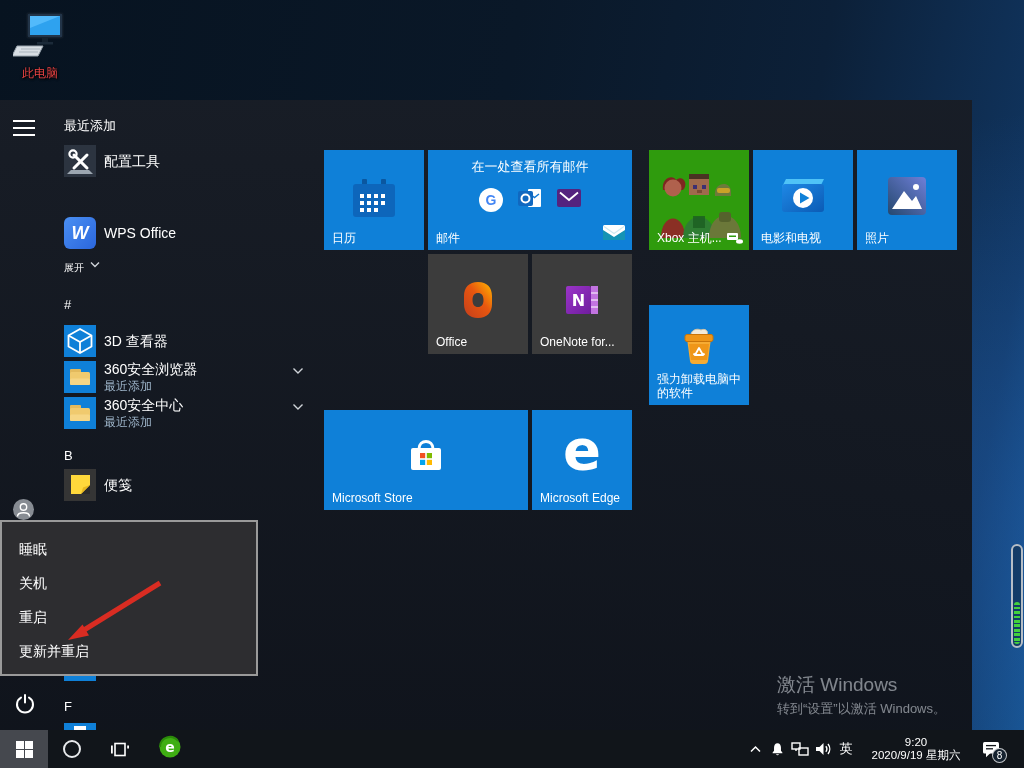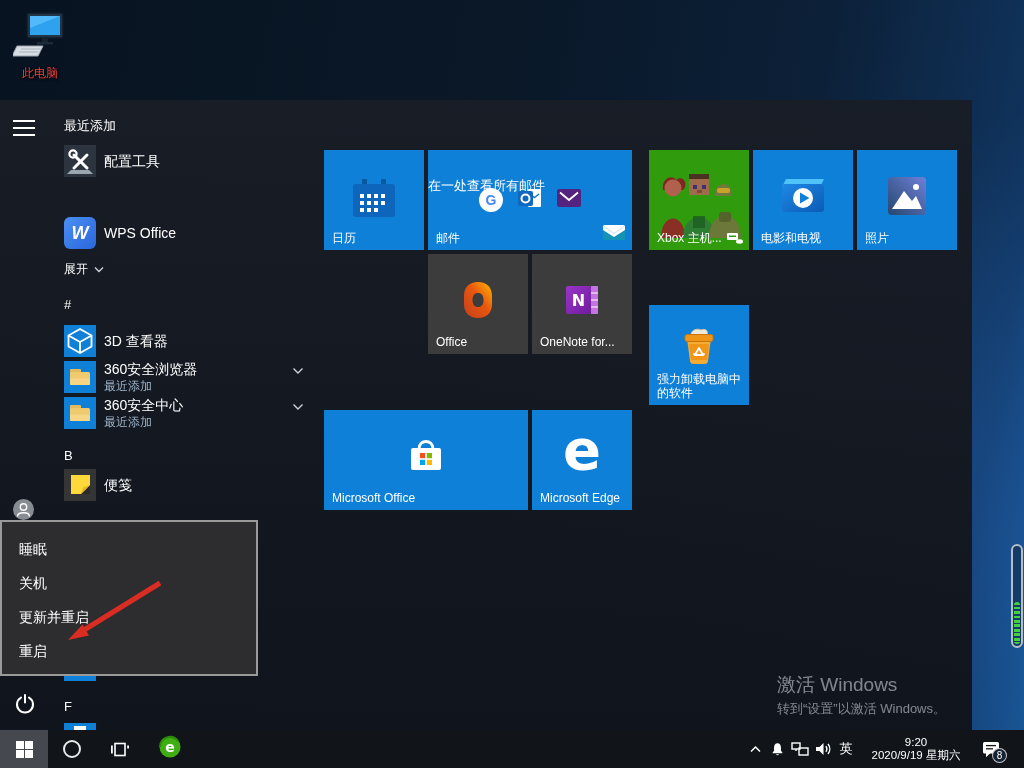--- a/index.html
+++ b/index.html
@@ -31,32 +31,32 @@
   .avatar { left:13px; top:399px; width:21px; height:21px; border-radius:50%; background:#878c93; overflow:hidden; }
   .power-btn { left:15px; top:594px; width:20px; height:20px; }
 
   .list-header { left:64px; font-size:13px; color:#fff; height:16px; line-height:16px; white-space:nowrap; }
   .app-row { left:64px; width:246px; height:34px; }
   .app-ico { position:absolute; left:0; top:0; width:32px; height:32px; border-radius:0; display:flex; align-items:center; justify-content:center; overflow:hidden; }
   .app-label { position:absolute; left:40px; top:8px; font-size:14px; color:#fff; white-space:nowrap; }
   .app-label.two { top:0px;text-align:center; }
   .app-sub { position:absolute; left:40px; top:17px; font-size:12px; color:#9fb6cb; white-space:nowrap; }
   .row-chev { position:absolute; right:6px; top:6px; }
-  .expand-row { left:64px; top:161px; font-size:12px; color:#fff; display:flex; gap:6px; align-items:center; }
+  .expand-row { left:64px; top:161px; font-size:10px; color:#fff; display:flex; gap:6px; align-items:flex-start; }
 
   
   .grp-header { font-size:14px; color:#fff; height:16px; line-height:16px; white-space:nowrap;margin-top:48px; }
   .tile { width:100px; height:100px; overflow:hidden; }
   .tile.wide { width:204px; }
   .tile.blue { background:#0f80d8; }
   .tile.dark { background:#3c3c3c; }
   .tile.green { background:#2f9b0d; }
   .tile .t-label { position:absolute; left:8px; bottom:5px; font-size:12px; color:#fff; line-height:14px; max-width:88px; }
   .tile .t-center { position:absolute; left:0; right:0; top:0; bottom:0; display:flex; align-items:center; justify-content:center; }
-  .mail-promo-title { position:absolute; top:8px; width:100%; text-align:left; font-size:13px;margin-top:19px; }
+  .mail-promo-title { position:absolute; top:8px; width:100%; text-align:center; font-size:13px; }
   .mail-icons { position:absolute; top:36px; width:100%; display:flex; justify-content:center; gap:14px; align-items:center; }
   .mail-more { position:absolute; top:63px; width:100%; text-align:center; font-size:12px; }
   .mail-env { position:absolute; right:7px; bottom:6px; }
   .edge-e { font-family:"DejaVu Sans", sans-serif; font-size:56px; font-weight:bold; color:#fff; line-height:56px; margin-top:-10px; }
   .wps-ico { background:linear-gradient(135deg,#4a8ff2,#2a66dd); border-radius:6px; width:32px; height:32px;
     display:flex; align-items:center; justify-content:center; font-weight:bold; font-style:italic; font-size:18px; color:#fff; }
 
   
   .power-menu { left:0; top:420px; width:258px; height:156px; background:#2d2d30; border:2px solid #9a9a9a; z-index:30; padding-top:10px; }
   .power-item { height:34px; line-height:34px; padding-left:17px; font-size:14px; color:#fff; cursor:pointer; }
@@ -309,21 +309,21 @@
         <path d="M17 15 C17 5 31 5 31 15" fill="none" stroke="#fff" stroke-width="3"></path>
         <rect x="9" y="14" width="30" height="22" rx="2" fill="#fff"></rect>
         <g>
           <rect x="18" y="19" width="5.2" height="5.2" fill="#f25022"></rect>
           <rect x="24.8" y="19" width="5.2" height="5.2" fill="#7fba00"></rect>
           <rect x="18" y="25.8" width="5.2" height="5.2" fill="#00a4ef"></rect>
           <rect x="24.8" y="25.8" width="5.2" height="5.2" fill="#ffb900"></rect>
         </g>
       </svg>
     </div>
-    <span class="t-label">Microsoft Office</span>
+    <span class="t-label">Microsoft Store</span>
   </div>
 
   <div class="abs tile blue" style="left:532px; top:310px">
     <div class="t-center" style="margin-top:-10px">
       <span class="edge-e">e</span>
     </div>
     <span class="t-label">Microsoft Edge</span>
   </div>
 
   <div class="abs tile green" style="left:649px; top:50px">
@@ -406,22 +406,22 @@
   </div>
 
   <div class="abs watermark">
     <div class="l1">激活 Windows</div>
     <div class="l2">转到“设置”以激活 Windows。</div>
   </div>
 
   <div class="abs power-menu">
     <div class="power-item">睡眠</div>
     <div class="power-item">关机</div>
+    <div class="power-item">重启</div>
     <div class="power-item">更新并重启</div>
-    <div class="power-item">重启</div>
   </div>
 
   <svg class="abs red-arrow" viewBox="0 0 140 90">
     <line x1="120" y1="13" x2="40" y2="62.5" stroke="#d92c22" stroke-width="5"></line>
     <polygon points="28,70 42.5,54.5 49,65.5" fill="#d92c22"></polygon>
   </svg>
 </div>
 
 <div class="abs" id="taskbar">
   <div class="tb-btn start-btn">

